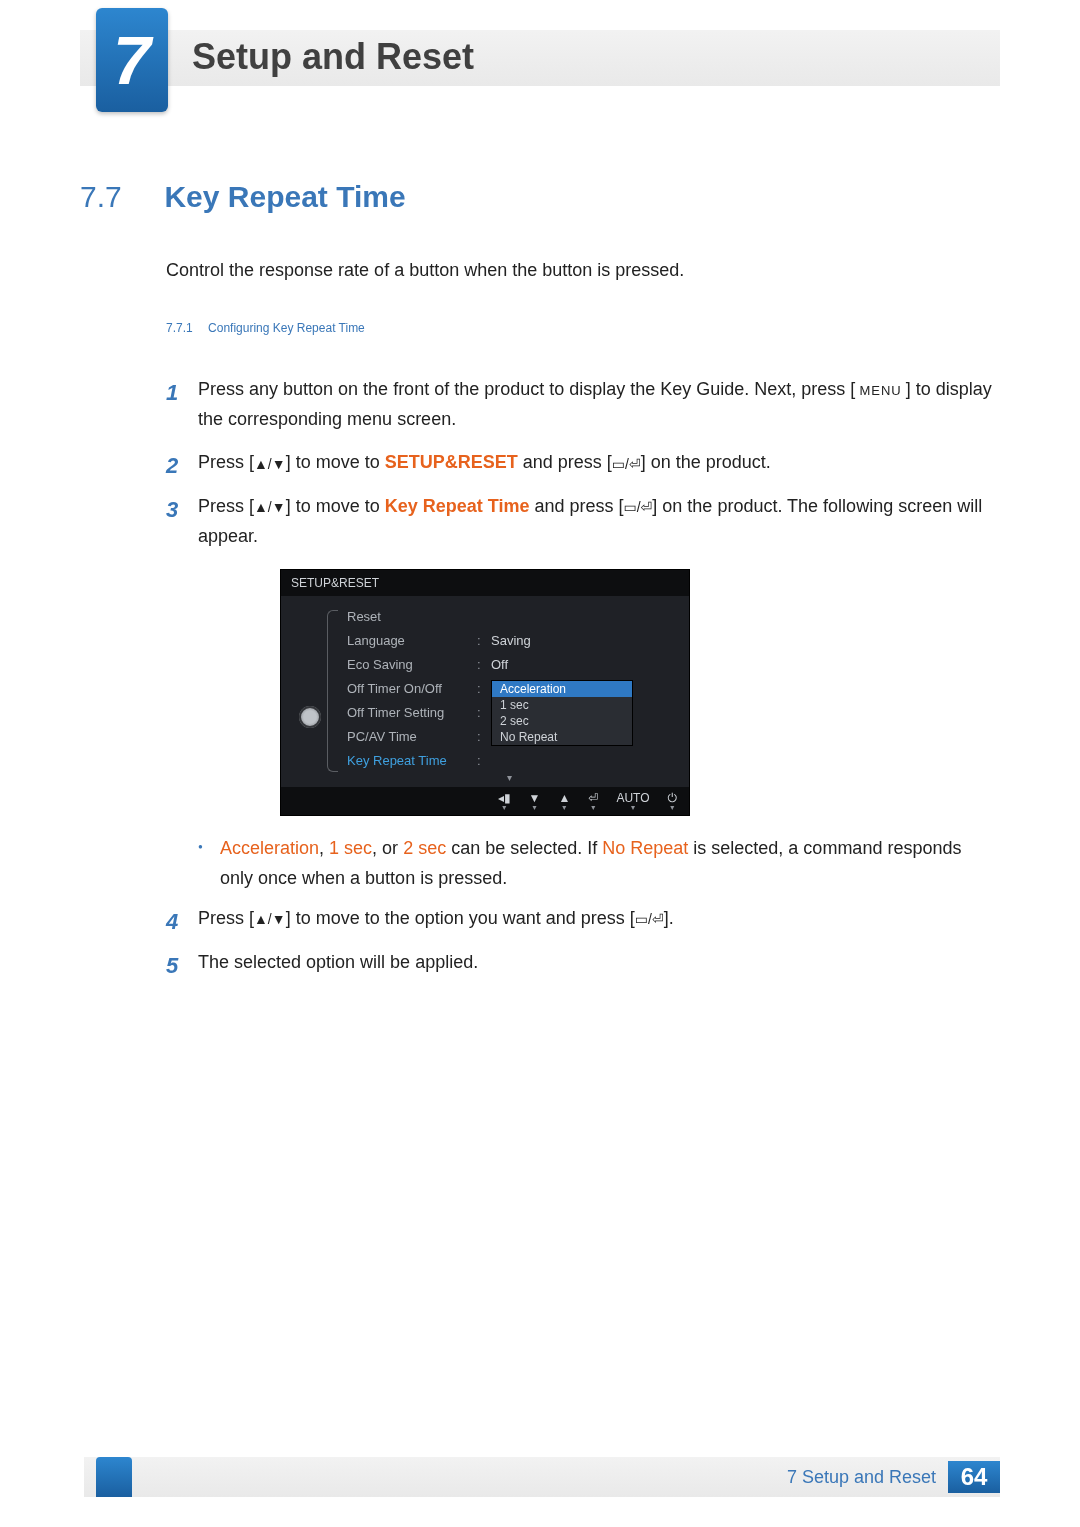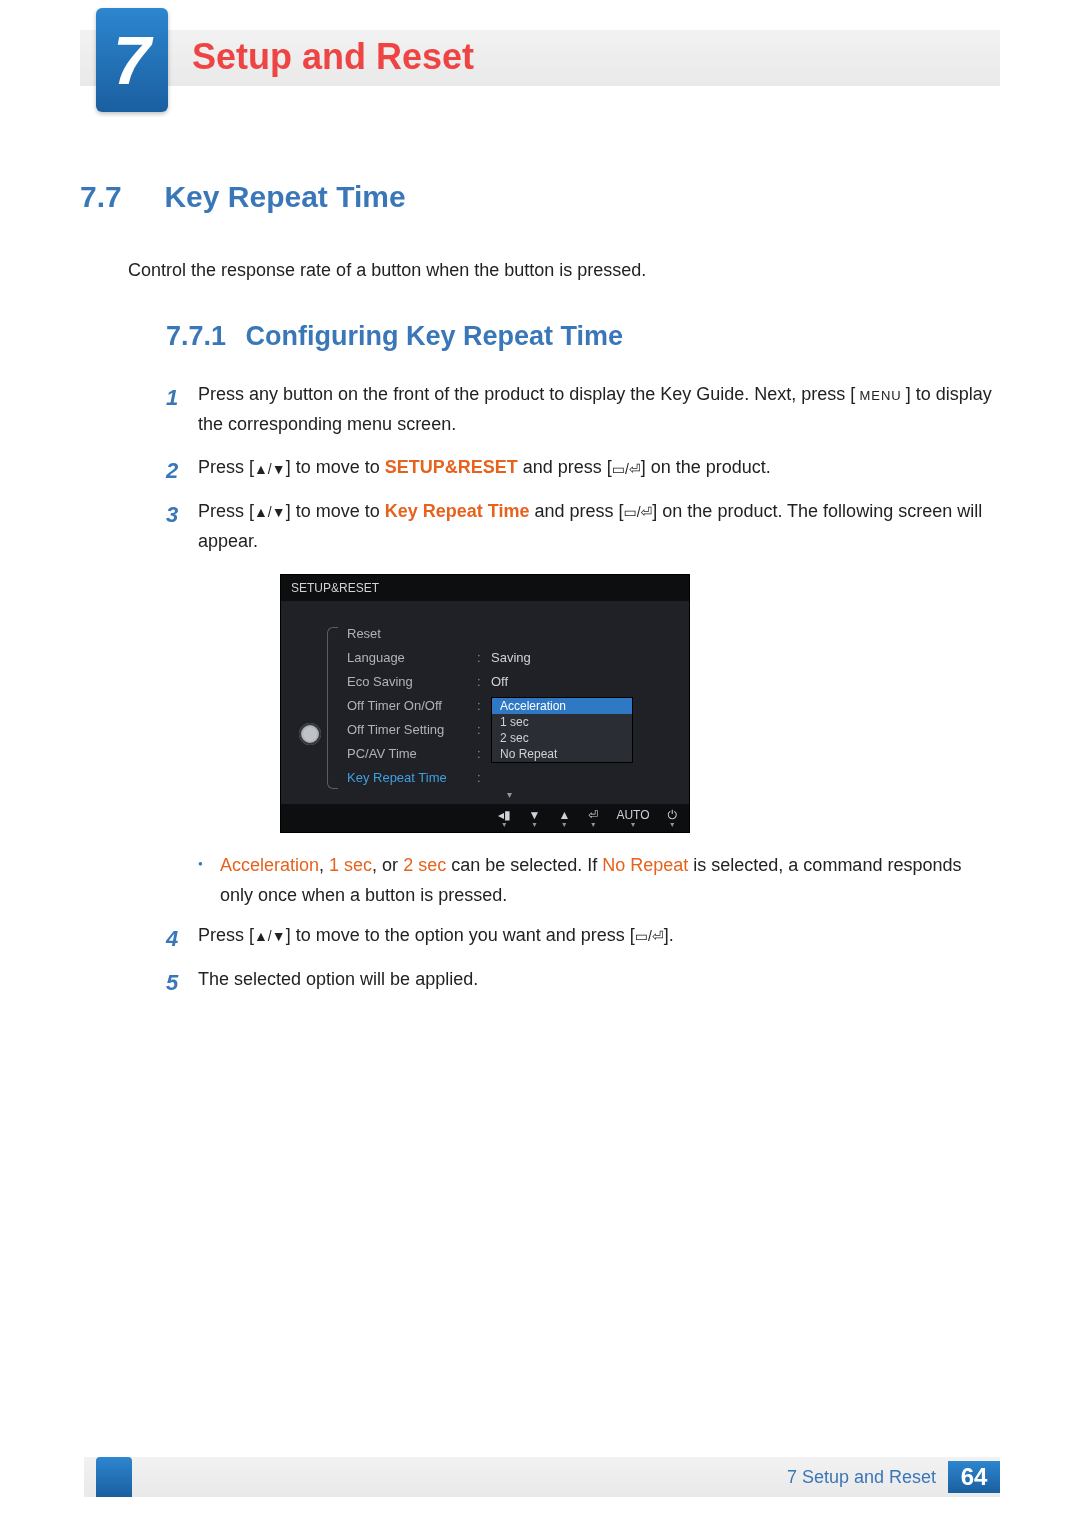--- a/index.html
+++ b/index.html
@@ -40,65 +40,65 @@
     font-size: 68px;
     font-weight: 700;
     font-style: italic;
   }
   .chapter-title {
     position: absolute;
     top: 36px;
     left: 192px;
     font-size: 36px;
     font-weight: 700;
-    color: #ef4444;
+    color: #404040;
     text-align: center;
   }
 
   
   .content {
     position: absolute;
     top: 180px;
     left: 80px;
     right: 80px;
     bottom: 80px;
   }
 
   .sec-number {
     display: inline-block;
     width: 80px;
     font-size: 30px;
-    font-weight: 700;
+    font-weight: 400;
     color: #3a77b8;
     vertical-align: top;
   }
   .sec-title {
     display: inline-block;
     font-size: 30px;
     font-weight: 700;
     color: #3a77b8;
     vertical-align: top;
   }
   .section-heading {
     margin-bottom: 46px;
   }
 
   .intro {
-    margin-left: 48px;
+    margin-left: 86px;
     font-size: 18px;
     color: #222;
     margin-bottom: 40px;
   }
 
   .subhead {
     margin-left: 86px;
-    font-size: 27px;
-    font-weight: 700;
-    color: #3a77b8;
-    margin-bottom: 28px;
+    font-size: 12px;
+    font-weight: 400;
+    color: #3a77b8;
+    margin-bottom: 40px;
   }
   .subhead-num {
     margin-right: 12px;
   }
 
   ol.steps {
     list-style: none;
     margin: 0 0 0 86px;
     padding: 0;
   }
@@ -150,21 +150,20 @@
   .osd-title {
     background: #0d0e10;
     color: #cfd3d8;
     font-size: 12px;
     padding: 6px 10px;
   }
   .osd-body {
     display: flex;
     padding: 8px 17px 4px 6px;
     position: relative;
-    margin-top: 12px;
   }
   .osd-left {
     width: 46px;
     display: flex;
     flex-direction: column;
     align-items: center;
     justify-content: center;
     position: relative;
   }
   .osd-gear {

